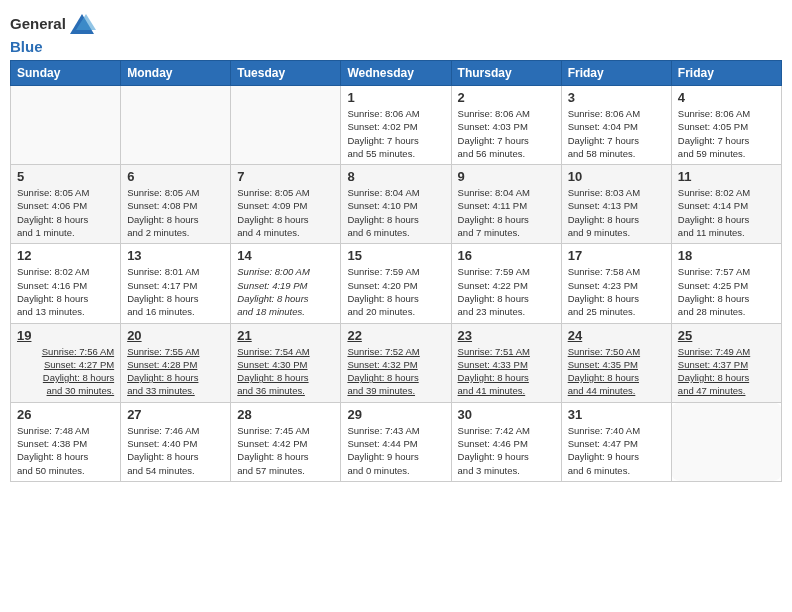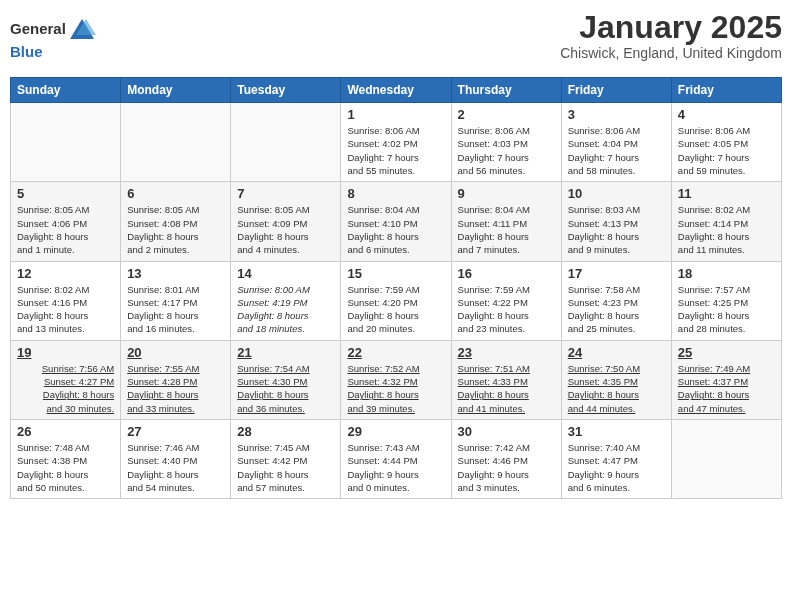--- a/index.html
+++ b/index.html
@@ -6,22 +6,22 @@
     body {
       font-family: Arial, sans-serif;
       background: #fff;
       width: 792px;
       min-height: 612px;
       padding: 10px;
     }
     .header-area {
       display: flex;
       justify-content: space-between;
-      align-items: flex-end;
-      margin-bottom: 16px;
+      align-items: center;
+      margin-bottom: 4px;
     }
     .logo {
       display: flex;
       align-items: center;
       gap: 0;
     }
     .logo-text-general {
       font-size: 15px;
       font-weight: bold;
       color: #333;
@@ -112,24 +112,20 @@
       <div style="display:flex; align-items:center;">
         <span class="logo-text-general">General</span>
         <svg class="logo-icon" viewBox="0 0 28 28">
           <polygon points="14,4 26,24 2,24" fill="#2a6db5"></polygon>
           <polygon points="18,4 28,20 8,20" fill="#4a9fd5" opacity="0.6"></polygon>
         </svg>
       </div>
       <span class="logo-text-blue">Blue</span>
     </div>
   </div>
-  <div class="title-area">
-    <div class="month-title">January 2025</div>
-    <div class="subtitle">Chiswick, England, United Kingdom</div>
-  </div>
 </div>
 
 <table class="calendar">
   <thead>
     <tr>
     <th>Sunday</th>
         <th>Monday</th>
         <th>Tuesday</th>
         <th>Wednesday</th>
         <th>Thursday</th>

